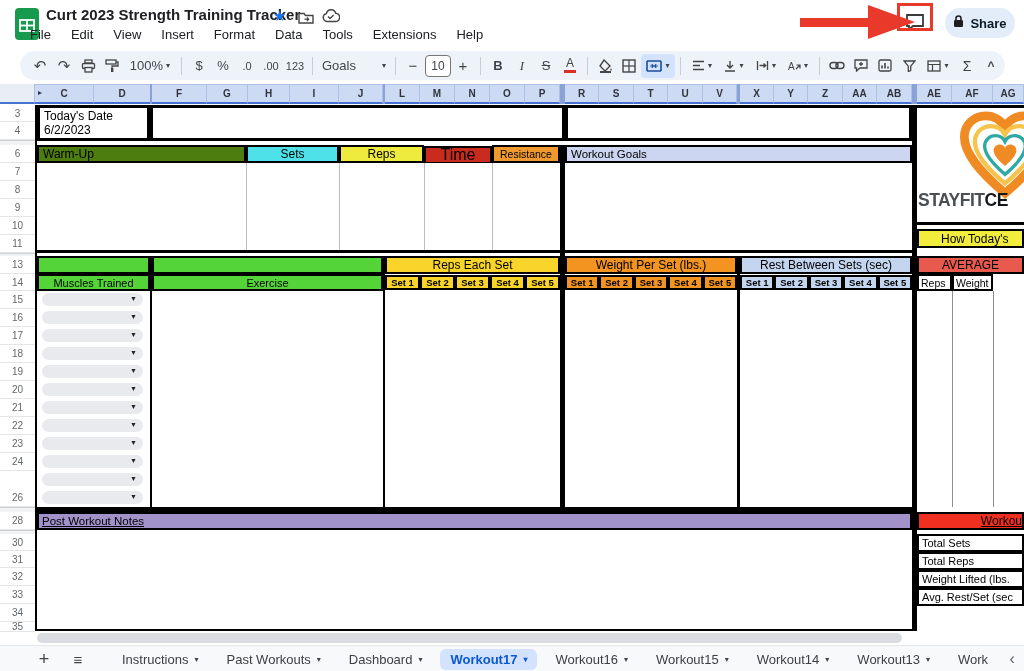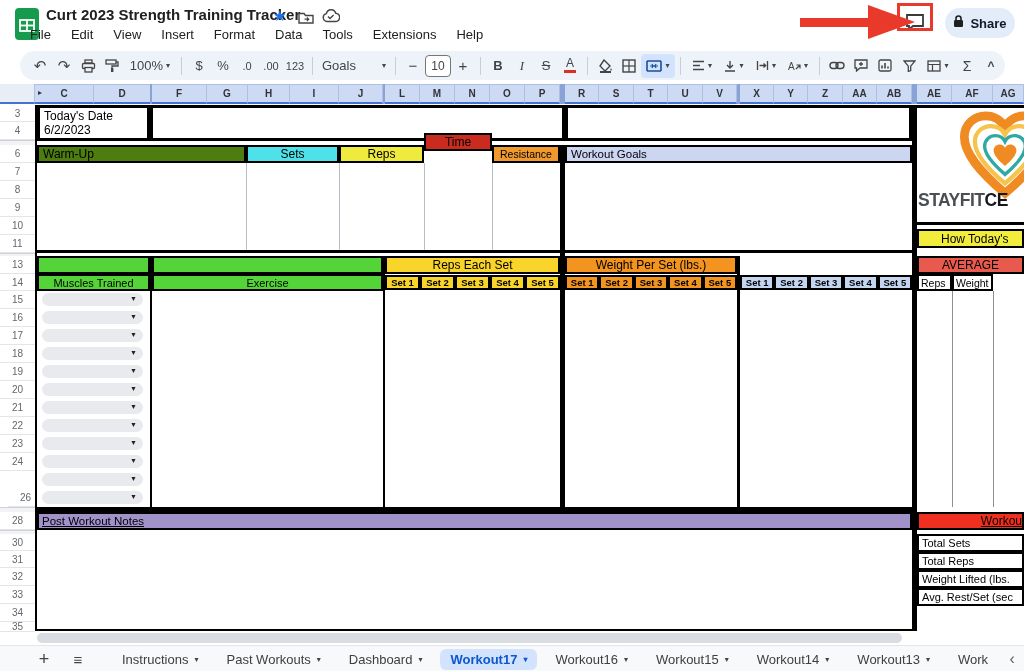--- a/index.html
+++ b/index.html
@@ -291,21 +291,21 @@
   <div class="rh" style="top:309px;height:18px;">16</div>
   <div class="rh" style="top:327px;height:18px;">17</div>
   <div class="rh" style="top:345px;height:18px;">18</div>
   <div class="rh" style="top:363px;height:18px;">19</div>
   <div class="rh" style="top:381px;height:18px;">20</div>
   <div class="rh" style="top:399px;height:18px;">21</div>
   <div class="rh" style="top:417px;height:18px;">22</div>
   <div class="rh" style="top:435px;height:18px;">23</div>
   <div class="rh" style="top:453px;height:18px;">24</div>
   <div class="rh" style="top:471px;height:18px;margin-top:32px;">25</div>
-  <div class="rh" style="top:489px;height:18px;margin-left:8px;">26</div>
+  <div class="rh" style="top:489px;height:18px;">26</div>
   <div class="rhgap" style="top:507px;height:5px;"></div>
   <div class="rh" style="top:512px;height:18px;">28</div>
   <div class="rhgap" style="top:530px;height:4px;"></div>
   <div class="rh" style="top:534px;height:17px;">30</div>
   <div class="rh" style="top:551px;height:17px;">31</div>
   <div class="rh" style="top:568px;height:18px;">32</div>
   <div class="rh" style="top:586px;height:18px;">33</div>
   <div class="rh" style="top:604px;height:18px;">34</div>
   <div class="rh" style="top:622px;height:10px;">35</div>
 
@@ -320,21 +320,21 @@
   <div class="cell b3" style="left:37px;top:105px;width:113px;height:36px;background:#fff;flex-direction:column;align-items:stretch;justify-content:space-between;padding:1px 4px;">
     <span class="bold" style="font-size:12px;">Today's Date</span>
     <span style="font-size:12px;">6/2/2023</span>
   </div>
   <div class="cell b3" style="left:150px;top:105px;width:415px;height:36px;background:#fff;"></div>
   <div class="cell b3" style="left:565px;top:105px;width:347px;height:36px;background:#fff;"></div>
 
   <div class="cell b2 bold" style="left: 37px; top: 145px; width: 209px; height: 18px; font-size: 12px; padding-left: 4px; background: #4d7c0f;">Warm-Up</div>
   <div class="cell b2 bold ctr" style="left: 246px; top: 145px; width: 93px; height: 18px; font-size: 12px; background: rgb(78, 225, 233);">Sets</div>
   <div class="cell b2 bold ctr" style="left: 339px; top: 145px; width: 85px; height: 18px; font-size: 12px; background: rgb(238, 234, 62);">Reps</div>
-  <div class="cell b2 bold ctr" style="left: 424px; top: 133px; width: 68px; height: 18px; font-size: 12px; background: rgb(201, 44, 30);">Time</div>
+  <div class="cell b2 bold ctr" style="left: 424px; top: 146px; width: 68px; height: 18px; font-size: 16px; background: rgb(201, 44, 30);">Time</div>
   <div class="cell b2 bold ctr" style="left: 492px; top: 145px; width: 68px; height: 18px; font-size: 10.5px; background: rgb(240, 153, 46);">Resistance</div>
   <div class="cell b2 bold" style="left: 565px; top: 145px; width: 347px; height: 18px; font-size: 11.5px; padding-left: 4px; background: rgb(204, 214, 241);">Workout Goals</div>
 
   <div class="cell hlines" style="left:37px;top:163px;width:523px;height:90px;background:#fff;border-bottom:3px solid #000;display:block;">
     <div class="vline" style="left:209px;"></div>
     <div class="vline" style="left:302px;"></div>
     <div class="vline" style="left:387px;"></div>
     <div class="vline" style="left:455px;"></div>
   </div>
   <div class="cell hlines" style="left:565px;top:163px;width:347px;height:90px;background:#fff;border-bottom:3px solid #000;display:block;"></div>
@@ -349,20 +349,21 @@
     <div style="position:absolute;left:1px;top:82px;font-size:17.5px;font-weight:bold;letter-spacing:-0.5px;white-space:nowrap;">
       <span style="color:#4a4f54;">STAYFIT</span><span style="color:#15181b;">CE</span>
     </div>
   </div>
   <div class="cell b2 bold" style="left: 917px; top: 229px; width: 107px; height: 19px; font-size: 12px; padding-left: 22px; background: rgb(242, 236, 61);">How Today's</div>
 
   <div class="cell b2" style="left: 37px; top: 256px; width: 113px; height: 18px; background: rgb(85, 212, 58);"></div>
   <div class="cell b2" style="left: 152px; top: 256px; width: 231px; height: 18px; background: rgb(85, 212, 58);"></div>
   <div class="cell b2 bold ctr" style="left: 565px; top: 256px; width: 172px; height: 18px; font-size: 12px; background: rgb(242, 148, 31);">Weight Per Set (lbs.)</div>
   <div class="cell b2 bold ctr" style="left: 385px; top: 256px; width: 175px; height: 18px; font-size: 12px; background: rgb(249, 212, 42);">Reps Each Set</div>
+  <div class="cell b2 bold ctr" style="left: 740px; top: 256px; width: 172px; height: 18px; font-size: 12px; background: rgb(196, 213, 240);">Rest Between Sets (sec)</div>
   <div class="cell b2 bold ctr" style="left: 917px; top: 256px; width: 107px; height: 18px; font-size: 12px; background: rgb(232, 90, 77);">AVERAGE</div>
 
   <div class="cell b2 bold ctr" style="left: 37px; top: 274px; width: 113px; height: 17px; font-size: 11px; background: rgb(85, 212, 58);">Muscles Trained</div>
   <div class="cell b2 bold ctr" style="left:152px;top:274px;width:231px;height:17px;font-size:11px;background:#55d43a;">Exercise</div>
   <div class="cell setrow" style="left:385px;top:274px;width:175px;height:17px;">
     <div style="background: rgb(249, 212, 42);">Set 1</div>
     <div style="background: rgb(249, 212, 42);">Set 2</div>
     <div style="background: rgb(249, 212, 42);">Set 3</div>
     <div style="background: rgb(249, 212, 42);">Set 4</div>
     <div style="background: rgb(249, 212, 42);">Set 5</div>

